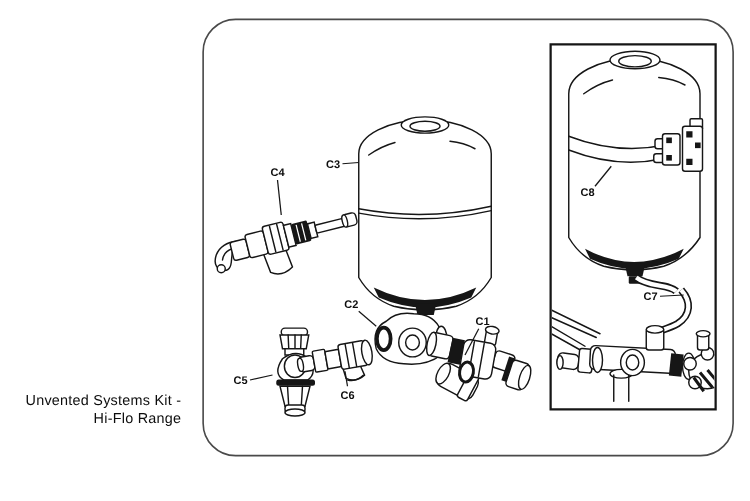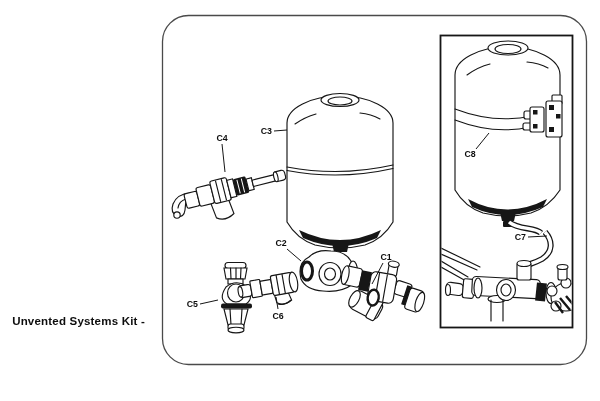--- a/index.html
+++ b/index.html
@@ -2,41 +2,42 @@
 <html><head>
 <meta charset="utf-8">
 <style>
   html,body { margin:0; padding:0; background:#ffffff; }
   .page {
     position:relative; width:600px; height:401px; background:#ffffff;
     font-family:"Liberation Sans", sans-serif; overflow:hidden;
   }
   .title {
     position:absolute; top:315px; left:0; width:145px; text-align:right;
-    font-weight:bold; font-size:11.5px; line-height:13.5px; color:#0d0d0d;
+    font-weight:normal; font-size:11.5px; line-height:13.5px; color:#0d0d0d;
     letter-spacing:0.2px;
   }
   svg { position:absolute; top:0; left:0; }
   .frame { fill:#ffffff; stroke:#4a4a4a; stroke-width:1.3; }
   .box   { fill:#ffffff; stroke:#161616; stroke-width:1.8; }
   .ln { fill:none; stroke:#161616; stroke-width:1.15; stroke-linecap:round; }
   .fw { fill:#ffffff; stroke:#161616; stroke-width:1.15; }
   .fd { fill:#161616; stroke:none; }
   .lead { stroke:#161616; stroke-width:1; fill:none; }
   .hoseO { fill:none; stroke:#161616; stroke-width:6; stroke-linecap:butt; }
   .hoseI { fill:none; stroke:#ffffff; stroke-width:3.4; stroke-linecap:butt; }
   text.lbl { font-family:"Liberation Sans",sans-serif; font-weight:bold; font-size:8.8px; fill:#0d0d0d; }
 </style>
 </head>
 <body>
 
 <div class="page">
 
   <div class="title">
     <div>Unvented Systems Kit -</div>
+    <div>Hi-Flo Range</div>
   </div>
 
   <svg width="600" height="401" viewBox="0 0 600 401">
     <defs>
       <clipPath id="boxclip">
           <rect x="441.5" y="36.5" width="130" height="290"></rect>
         </clipPath>
     </defs>
 
     <rect class="frame" x="162.5" y="15.5" width="424" height="349" rx="26"></rect>

